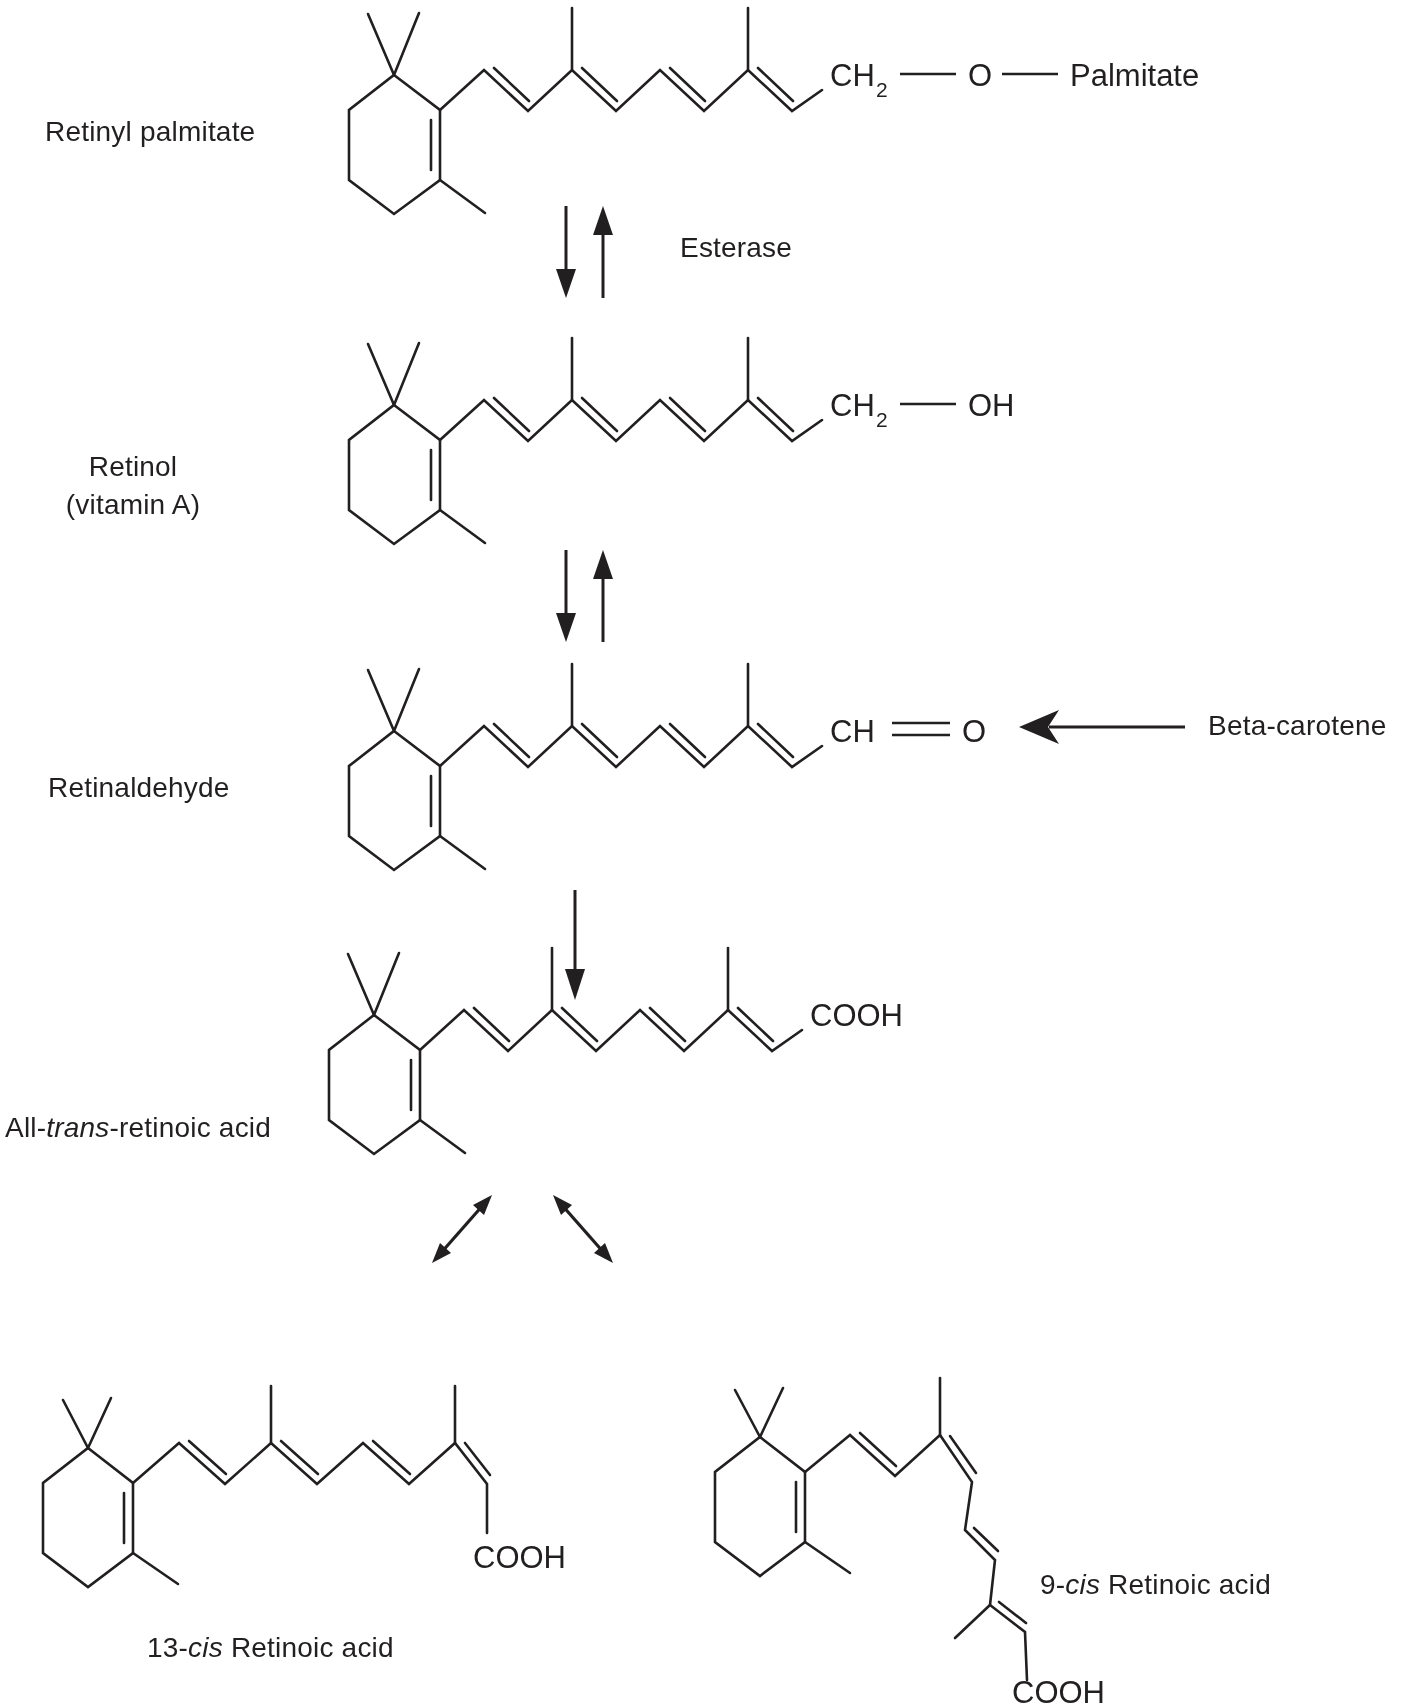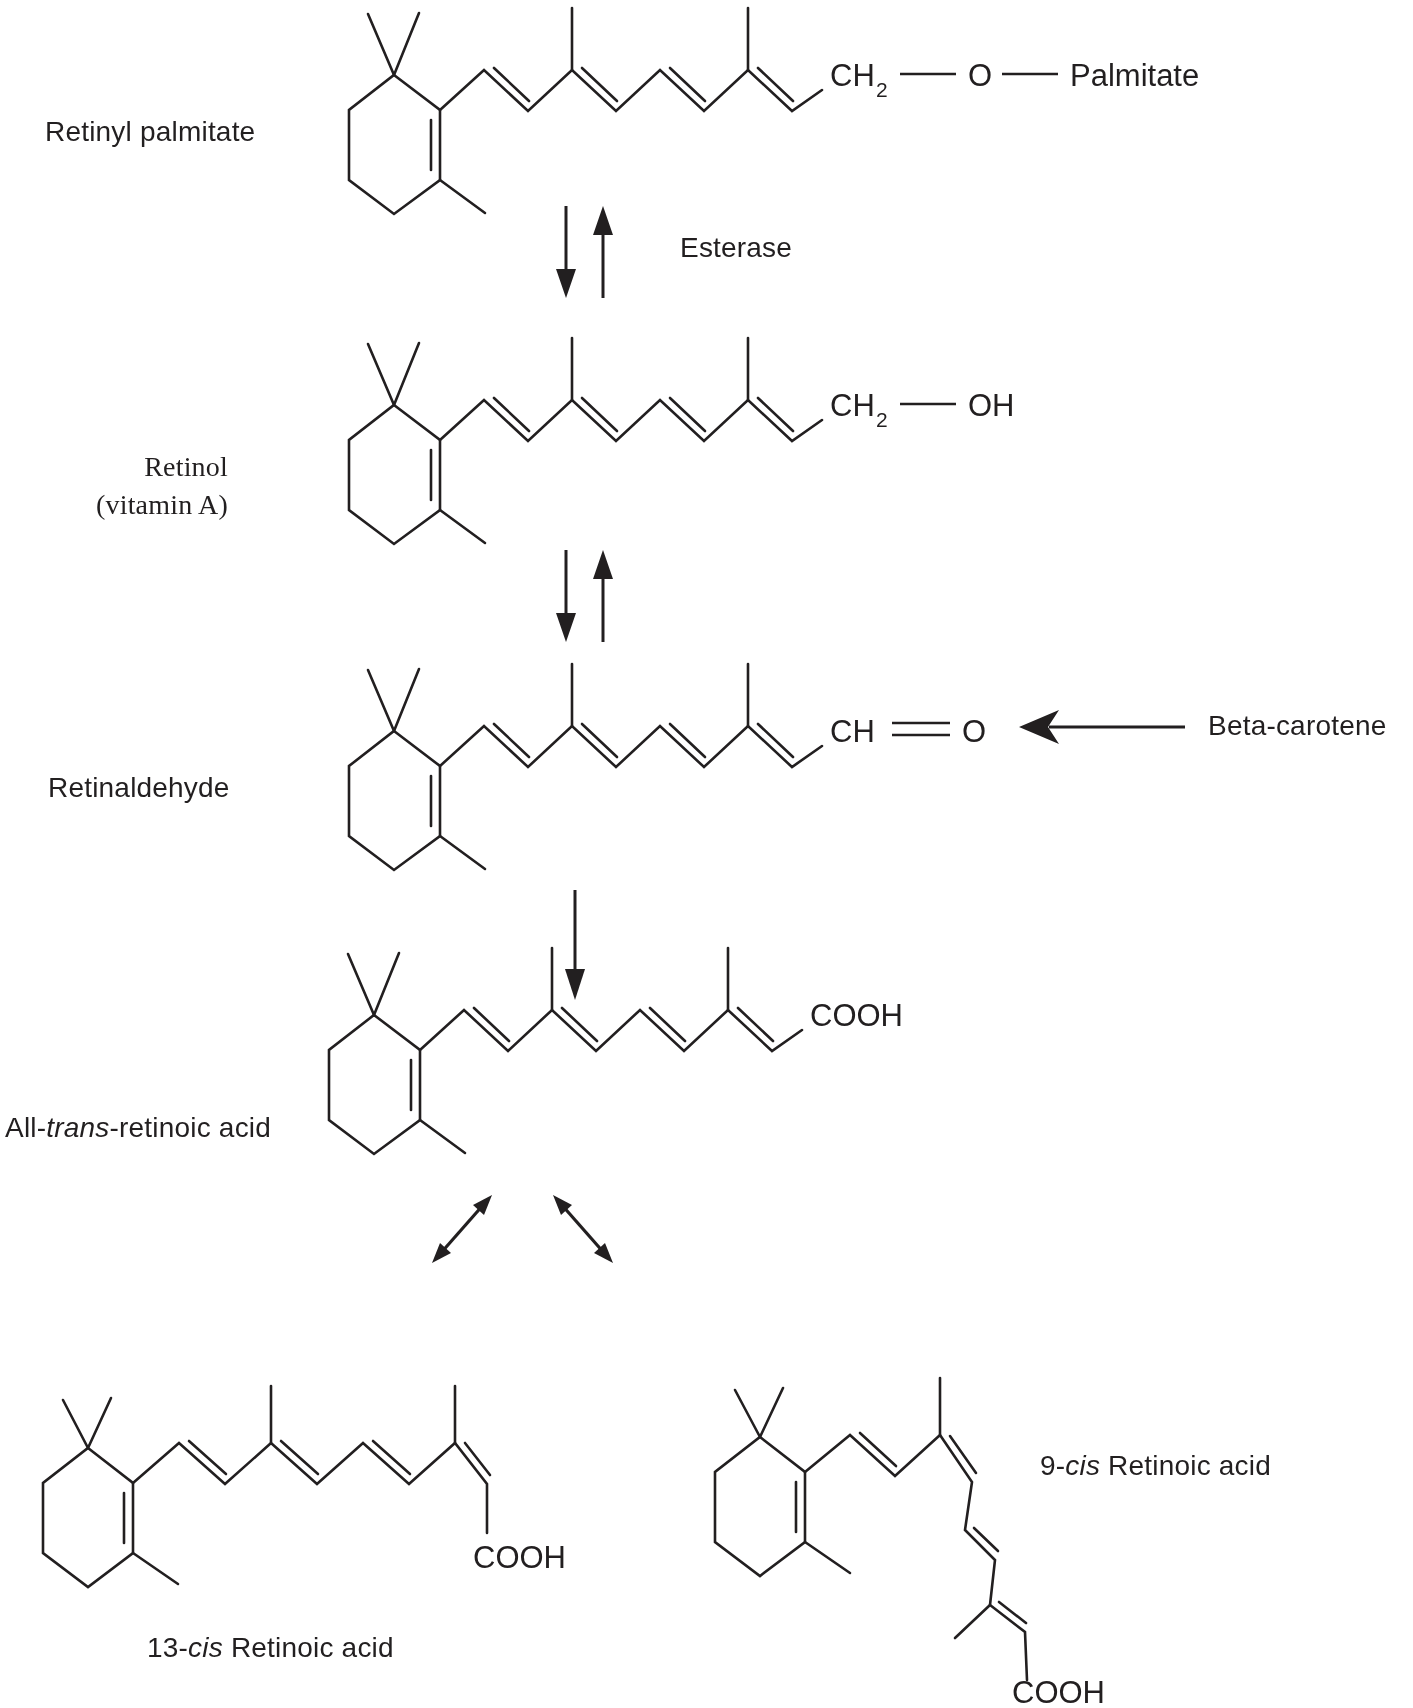--- a/index.html
+++ b/index.html
@@ -1,20 +1,20 @@
 <!DOCTYPE html>
 <html><head>
 <meta charset="utf-8">
 <style>
   html,body{margin:0;padding:0;background:#ffffff;}
   #canvas{position:relative;width:1413px;height:1708px;background:#ffffff;overflow:hidden;
           font-family:"Liberation Sans",sans-serif;color:#221f20;}
   .lbl{position:absolute;font-size:28px;letter-spacing:.2px;white-space:nowrap;}
   .lbl i{font-style:italic;}
-  .center{text-align:right;white-space:normal;line-height:1.35;font-family:Liberation Serif, serif;}
+  .center{text-align:center;white-space:normal;line-height:1.35;}
   svg{position:absolute;overflow:visible;}
   .chem{font-family:"Liberation Sans",sans-serif;font-size:31px;fill:#221f20;}
   .chemsub{font-family:"Liberation Sans",sans-serif;font-size:21px;fill:#221f20;}
 </style>
 </head>
 <body>
 
 <div id="canvas">
 
   <svg width="0" height="0" style="position:absolute" aria-hidden="true">
@@ -152,17 +152,17 @@
       <polyline points="105,102 150,65 195,106 240,65 272,112 265,160 295,190 290,235 325,262 327,310"></polyline>
       <line x1="240" y1="65" x2="240" y2="8"></line>
       <line x1="160" y1="63" x2="196" y2="96"></line>
       <line x1="250" y1="66" x2="276" y2="103"></line>
       <line x1="274" y1="158" x2="298" y2="181"></line>
       <line x1="290" y1="235" x2="255" y2="268"></line>
       <line x1="299" y1="232" x2="326" y2="253"></line>
     </g>
     <text class="chem" x="312" y="333">COOH</text>
   </svg>
-  <div class="lbl" style="left:1040px;top:1450px">
+  <div class="lbl" style="left:1040px;top:1569px">
     <span>9-</span><i>cis</i><span> Retinoic acid</span>
   </div>
 
 </div>
 
 </body></html>

